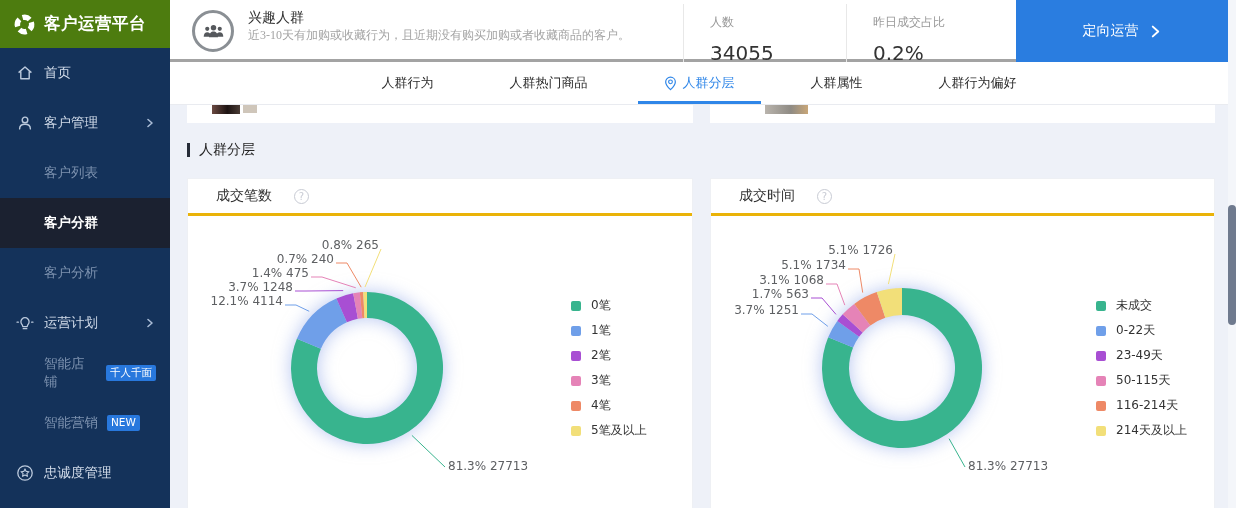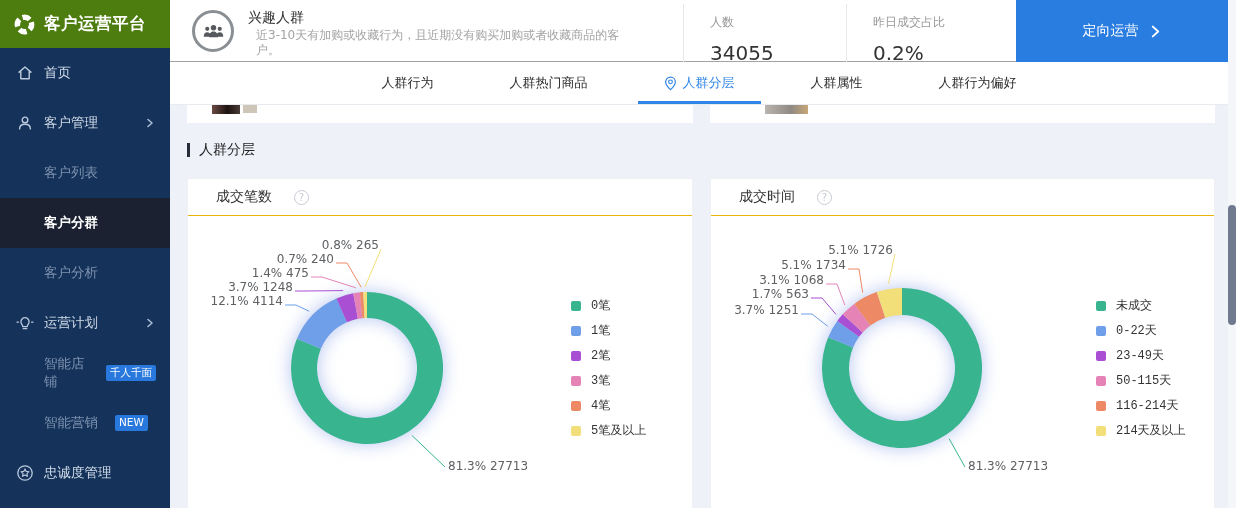--- a/index.html
+++ b/index.html
@@ -9,32 +9,32 @@
   
   .sidebar { position:absolute; left:0; top:0; width:170px; height:508px; background:#14325a; }
   .logo { height:48px; background:#4d7c0f; display:flex; align-items:center; padding-left:13px; gap:8px; }
   .logo-text { color:#fff; font-size:16.5px; font-weight:bold; letter-spacing:.5px; white-space:nowrap; }
   .nav-row { height:50px; display:flex; align-items:center; padding-left:16px; padding-right:14px;
     font-size:13.5px; color:#d2dcea; cursor:pointer; position:relative; }
   .nav-row .nicon { width:18px; height:18px; margin-right:10px; color:#bccadd; flex:0 0 18px; display:flex; align-items:center; }
   .nav-row.sub { padding-left:44px; color:#7e93b0; }
   .nav-row.active { background:#1b2130; color:#fff; font-weight:bold; }
   .nav-chevron { margin-left:auto; color:#a9bcd6; width:12px; height:12px; display:flex; }
-  .nav-badge { margin-left:17px; background:#2878dd; color:#fff; font-size:10.5px; font-weight:normal;
+  .nav-badge { margin-left:9px; background:#2878dd; color:#fff; font-size:10.5px; font-weight:normal;
     padding:2px 4px; border-radius:2px; line-height:1.1; white-space:nowrap; }
 
   
   .main { position:absolute; left:170px; top:0; right:0; bottom:0; background:#eef1f8; }
 
   .profile-bar { position:absolute; left:0; top:0; right:8px; height:62px; background:#fff;
-    border-bottom:1px solid #a3a3a3; }
+    border-bottom:3px solid #a3a3a3; }
   .avatar { position:absolute; left:22px; top:10px; width:42px; height:42px; border-radius:50%;
     border:3px solid #8a8f94; display:flex; align-items:center; justify-content:center; }
   .group-name { position:absolute; left:78px; top:9px; font-size:14px; color:#333; }
-  .group-desc { position:absolute; left:86px; top:28px; width:382px; font-size:12px; color:#a3a3a3; line-height:15px; }
+  .group-desc { position:absolute; left:78px; top:28px; width:382px; font-size:12px; color:#a3a3a3; line-height:15px;font-family:Liberation Serif, serif; }
   .stats { position:absolute; left:513px; top:4px; height:62px; display:flex; }
   .stat { border-left:1px solid #e8e8e8; padding:10px 0 0 26px; width:163px; }
   .stat:last-child { width:171px; }
   .stat-label { font-size:12px; color:#999; }
   .stat-value { font-size:20px; color:#333; margin-top:10px; }
   .cta { position:absolute; right:0; top:0; width:212px; height:62px; background:#2a7de0; border:none;
     color:#fff; font-size:14px; font-family:inherit; display:flex; align-items:center; justify-content:center;
     gap:10px; cursor:pointer; }
 
   .tabbar { position:absolute; left:0; top:62px; right:8px; height:43px; background:#fff;
@@ -55,34 +55,34 @@
     background:linear-gradient(90deg,#b9b4ad,#8f8b84 60%,#c8a678); }
 
   .section-head { position:absolute; left:17px; top:141px; display:flex; align-items:center; gap:9px; }
   .section-bar { width:3px; height:14px; background:#262c38; }
   .section-title { font-size:14px; color:#262626; }
 
   .card { position:absolute; top:178px; height:340px; background:#fff; border:1px solid #eef0f4; }
   .card.c1 { left:17px; width:506px; }
   .card.c2 { left:540px; width:505px; }
   .card-title-row { height:37px; display:flex; align-items:center; padding-left:28px; gap:22px;
-    border-bottom:1px solid #eab308; }
+    border-bottom:3px solid #eab308; }
   .card-title { font-size:14px; color:#333; }
   .help { width:15px; height:15px; border-radius:50%; border:1px solid #c8cbd4; color:#c8cbd4;
     font-size:10px; display:flex; align-items:center; justify-content:center; cursor:pointer; }
   .help::after { content:"?"; }
   .chart-svg { position:absolute; left:0; top:37px; }
   .donut { filter:drop-shadow(0 0 9px rgba(122,150,228,.55)); }
   .slice-label { font-size:12px; fill:#5e6063; }
 
   .legend { position:absolute; top:114px; display:flex; flex-direction:column; }
   .card.c1 .legend { left:383px; } .card.c2 .legend { left:385px; }
   .legend-item { height:25px; display:flex; align-items:center; gap:10px; cursor:pointer; }
   .legend-marker { width:10px; height:10px; border-radius:2px; flex:0 0 10px; }
-  .legend-label { font-size:12px; color:#333;font-family:Liberation Mono, monospace; }
+  .legend-label { font-size:12px; color:#333; }
 
   
   .scrollbar { position:absolute; right:0; top:0; width:8px; height:508px; background:#f4f6fa; }
   .scroll-thumb { position:absolute; left:0; right:0; top:205px; height:120px; background:#6f7a8e; border-radius:4px; }
 </style>
 </head>
 <body>
 
 <div class="sidebar">
   <div class="logo">

